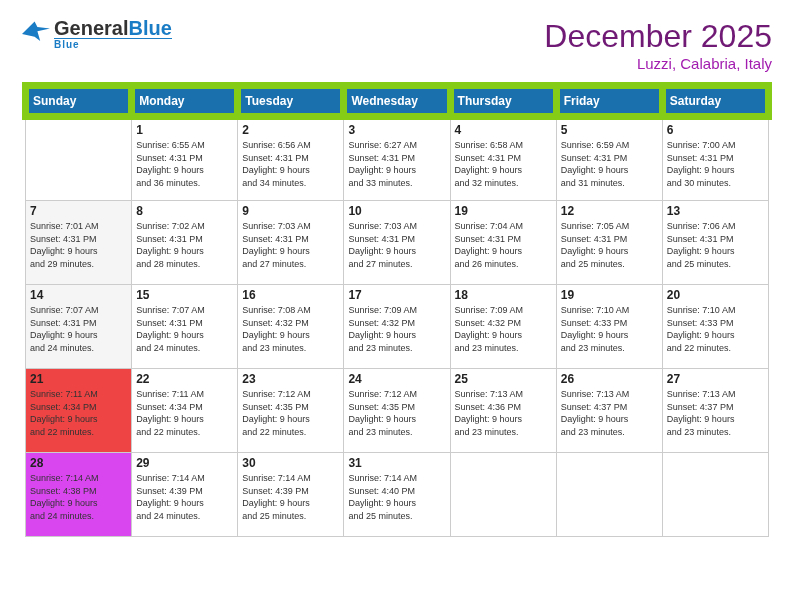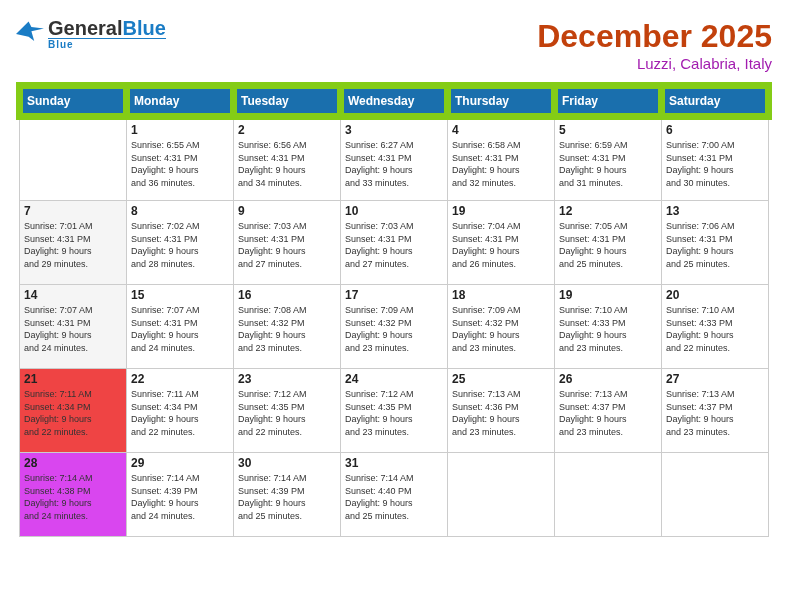--- a/index.html
+++ b/index.html
@@ -6,37 +6,37 @@
     body {
       width: 792px;
       height: 612px;
       font-family: Arial, sans-serif;
       background: #fff;
       overflow: hidden;
     }
     .page {
       width: 792px;
       height: 612px;
-      padding: 18px 20px 14px 16px;
+      padding: 18px 20px 14px 22px;
       display: flex;
       flex-direction: column;
     }
     .header {
       display: flex;
       justify-content: space-between;
       align-items: flex-start;
       margin-bottom: 10px;
     }
     .title-area {
       text-align: right;
     }
     .month-title {
       font-size: 32px;
-      font-weight: bold;
-      color: #c2410c;
+      font-weight: normal;
+      color: #701a75;
     }
     .location {
       font-size: 15px;
       color: #a21caf;
     }
     .calendar {
       flex: 1;
       border: 1px solid #ccc;
       border-collapse: collapse;
       width: 100%;

